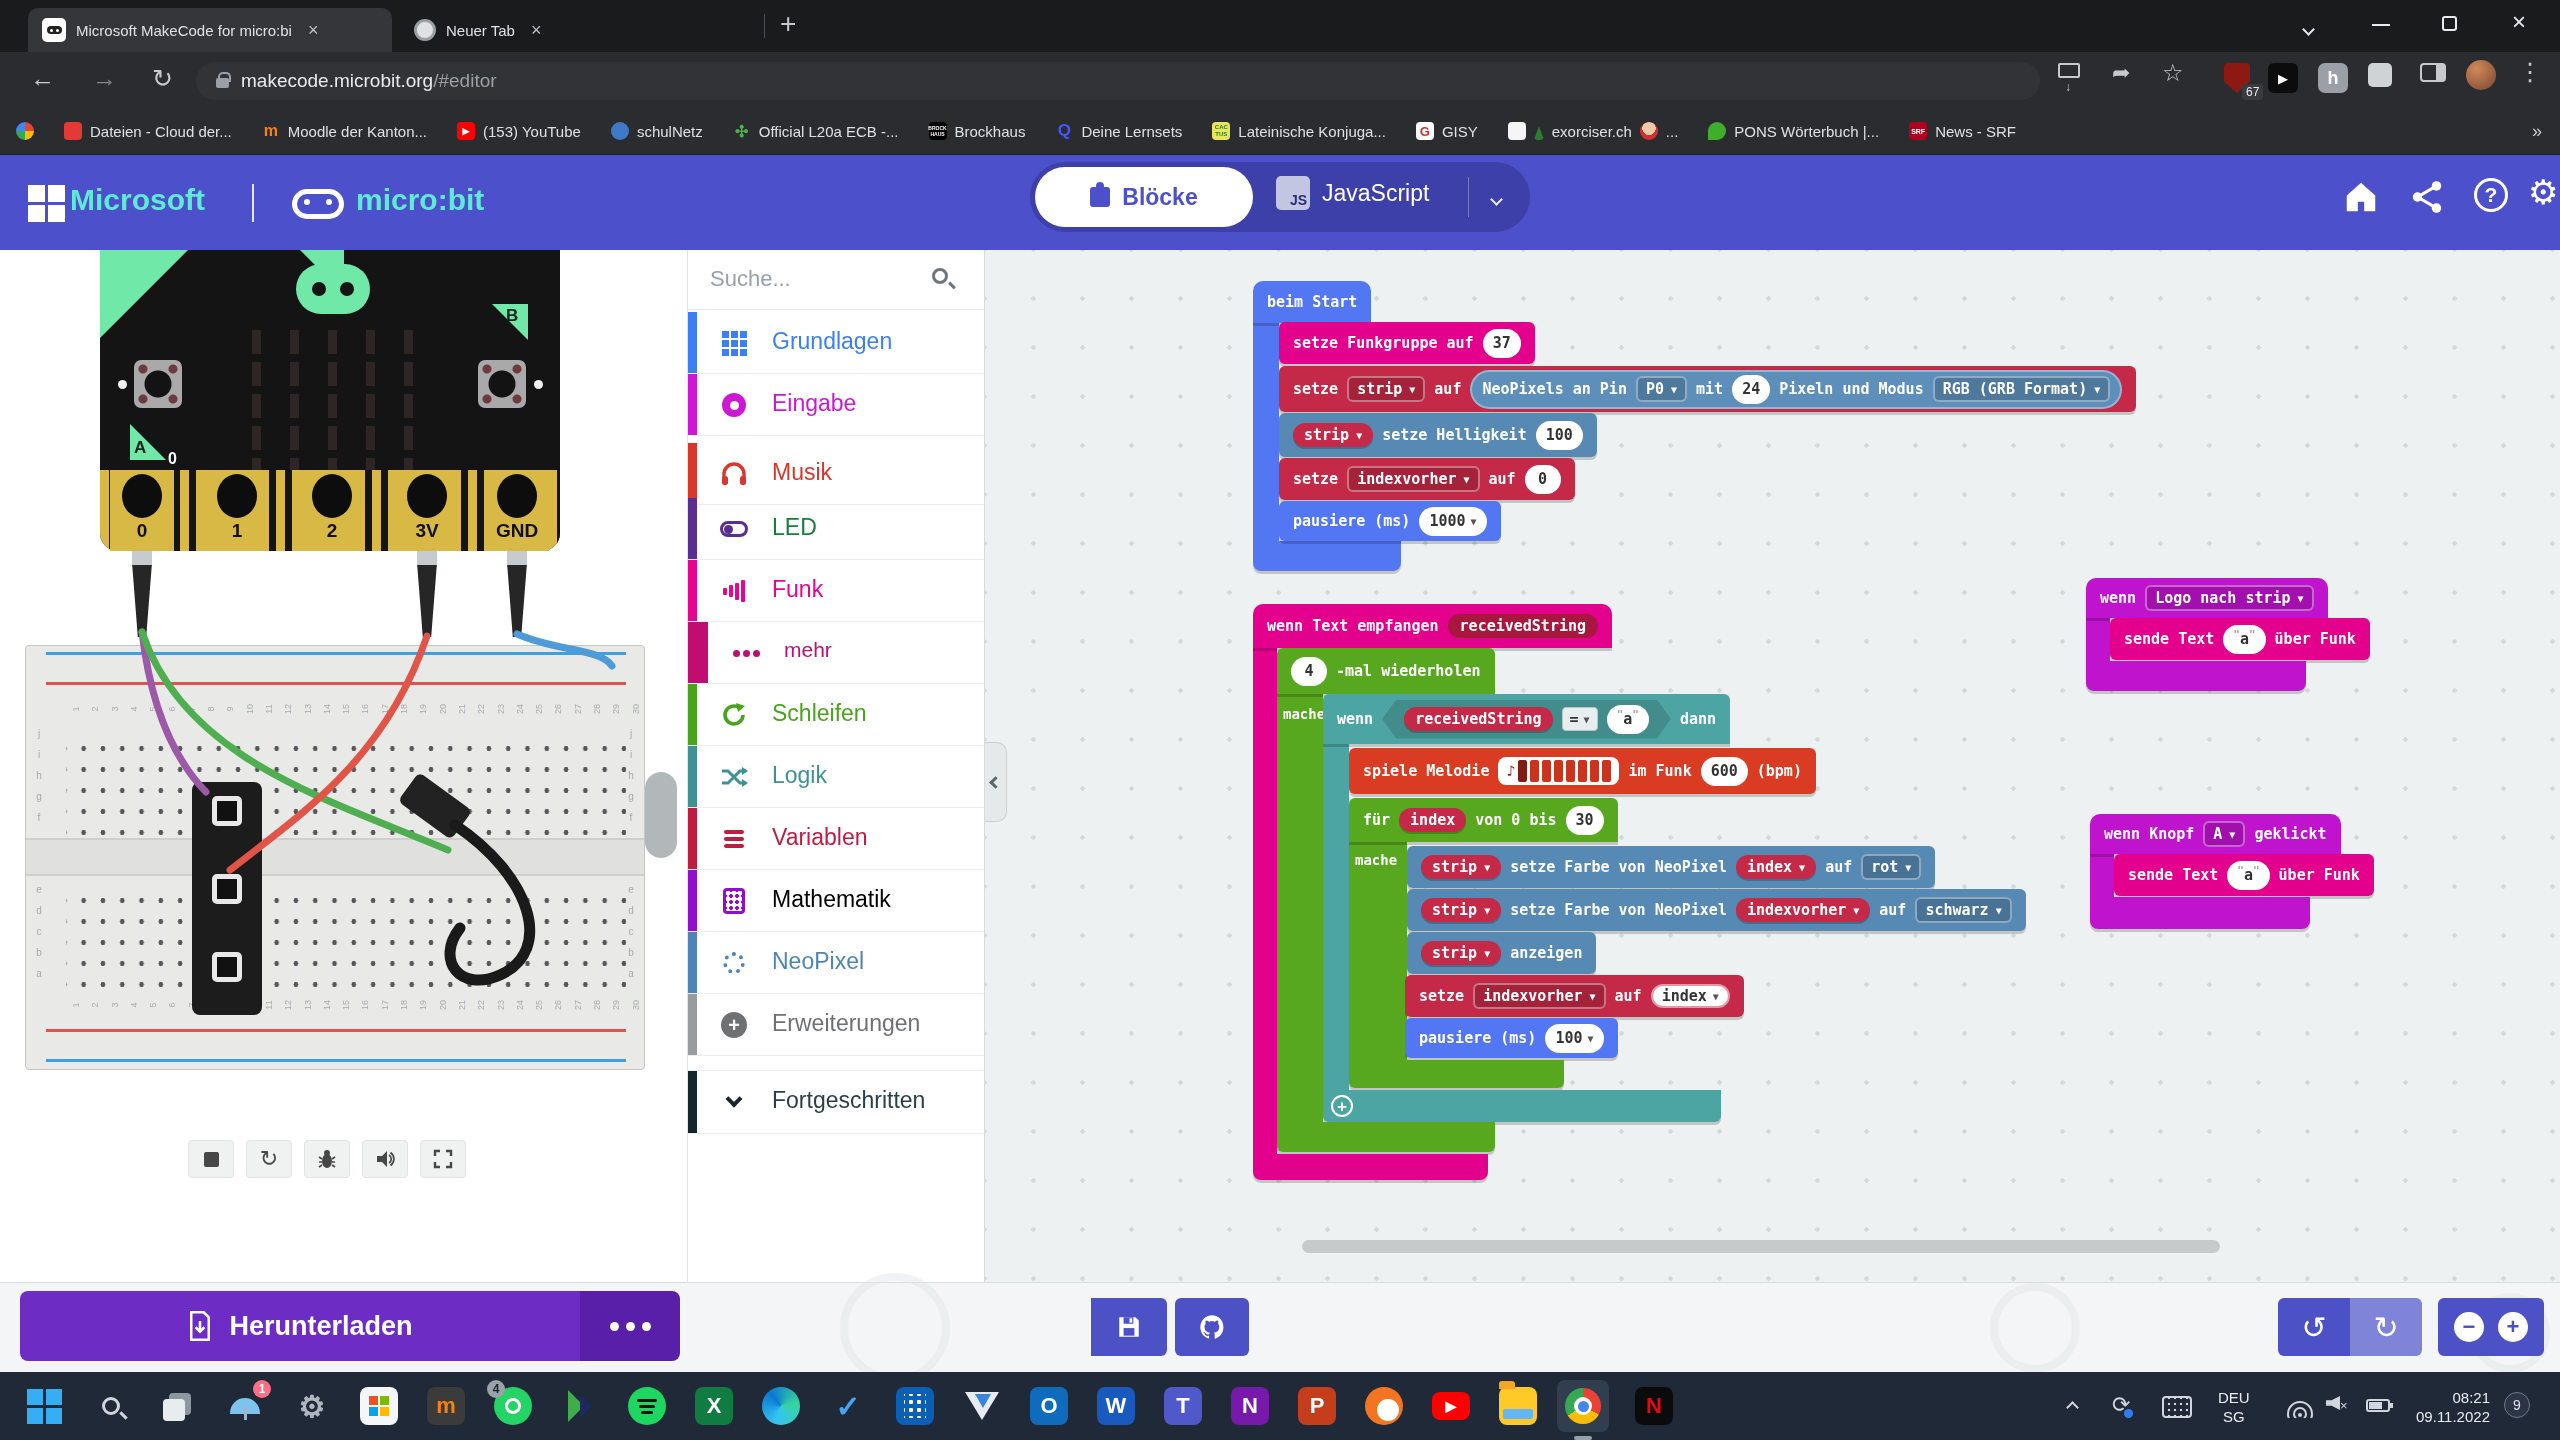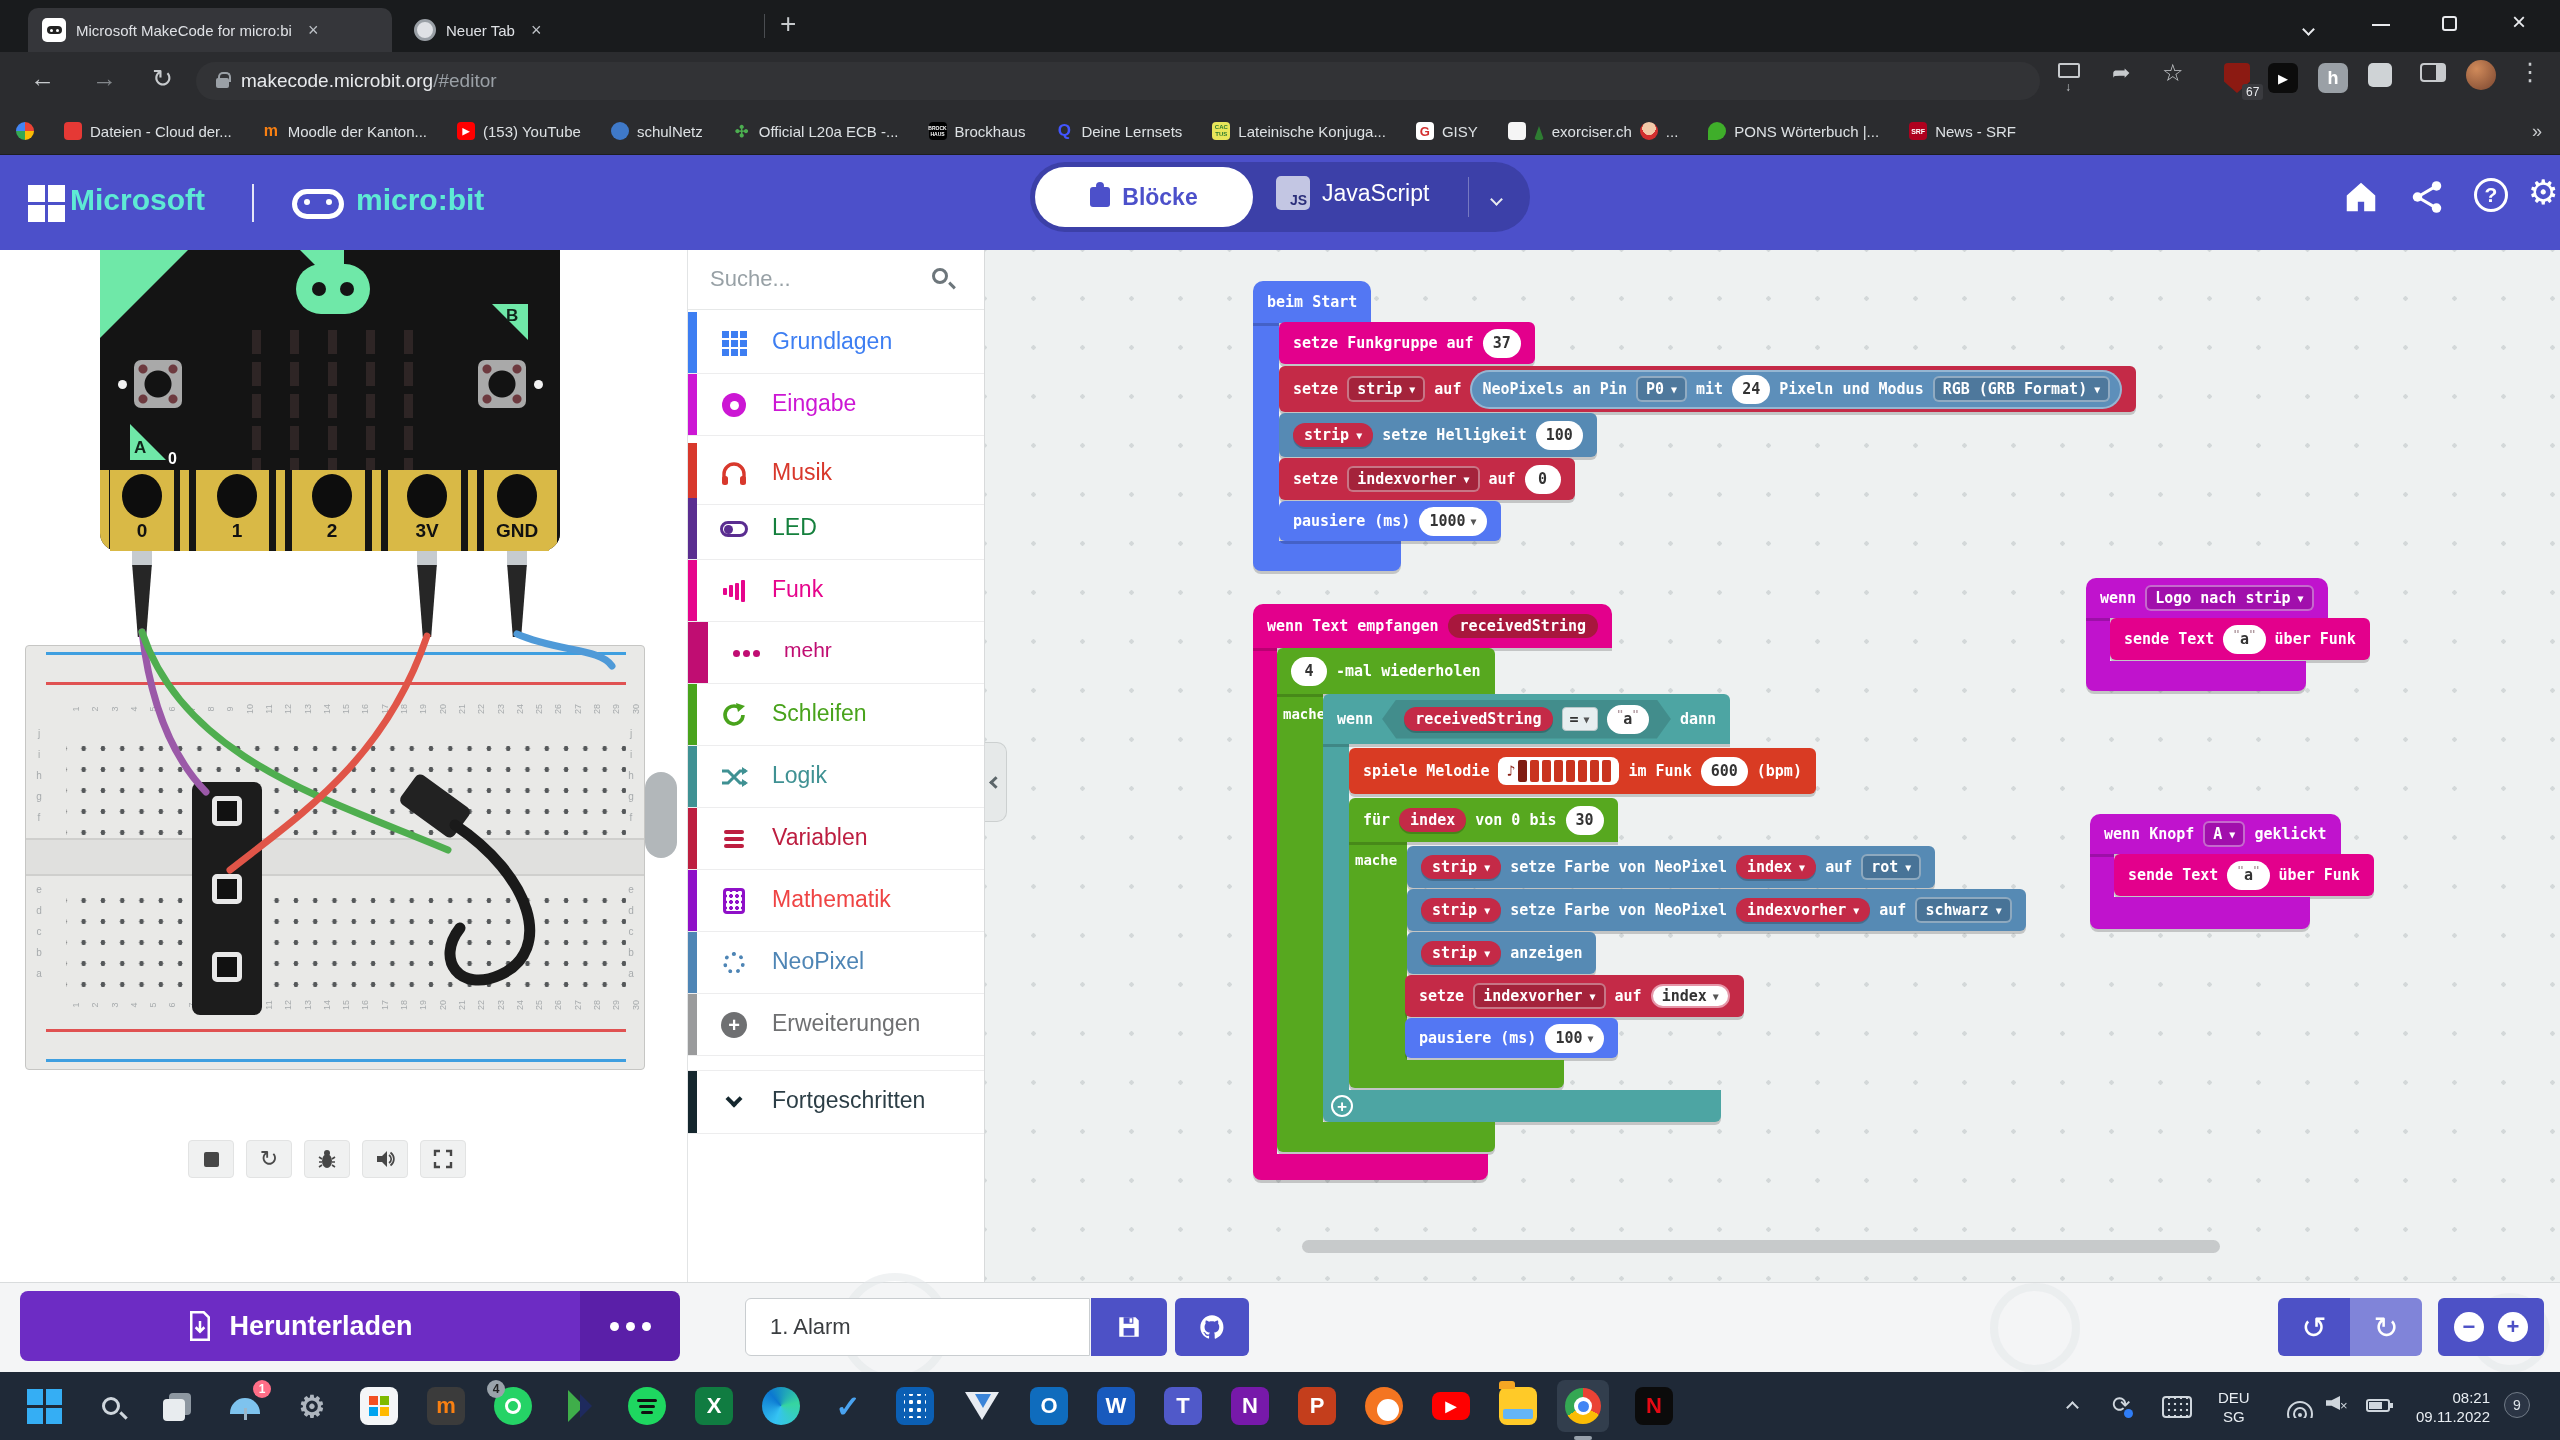--- a/index.html
+++ b/index.html
@@ -526,21 +526,21 @@
           <span style="background:#bd1e40"></span>
           <span style="background:#bd1e40"></span>
         </span>
       <span class="lbl" style="color:#bd1e40">Variablen</span>
     </div>
     <div class="cat" style="top:620px">
       <span class="strip" style="background:#8f10c8"></span>
       <span class="ic">
           <span style="width:22px;height:26px;border:3px solid #8f10c8;border-radius:4px;background-image:radial-gradient(#8f10c8 1.8px,transparent 2.2px);background-size:6px 6px;background-position:2px 8px"></span>
         </span>
-      <span class="lbl" style="color:#ef4444">Mathematik</span>
+      <span class="lbl" style="color:#000000">Mathematik</span>
     </div>
     <div class="cat" style="top:682px">
       <span class="strip" style="background:#4e85b5"></span>
       <span class="ic">
           <span style="width:22px;height:22px;border:4px dotted #4e85b5;border-radius:50%"></span>
         </span>
       <span class="lbl" style="color:#4e85b5">NeoPixel</span>
     </div>
     <div class="cat" style="top:744px">
       <span class="strip" style="background:#9a9b9c"></span>
@@ -790,23 +790,20 @@
           <path d="M3 1 H13 L17 5 V23 H3 Z" fill="none" stroke="#fff" stroke-width="2"></path>
           <path d="M10 8 V16 M6.5 13 L10 16.5 L13.5 13" stroke="#fff" stroke-width="2" fill="none"></path>
         </svg>
       <span>Herunterladen</span>
     </div>
     <div id="dldots">
         <i></i>
         <i></i>
         <i></i>
       </div>
-    <div id="fname">
-        <span>1. Alarm</span>
-      </div>
     <div class="bluebtn" style="left:1091px;width:76px;border-radius:0 6px 6px 0">
       <svg width="26" height="26" viewBox="0 0 24 24">
           <path d="M3 3 H18 L21 6 V21 H3 Z" fill="#fff"></path>
           <rect x="7" y="3" width="9" height="6" fill="#4d51c6"></rect>
           <rect x="12.5" y="4" width="2.5" height="4" fill="#fff"></rect>
           <rect x="7" y="13" width="10" height="7" fill="#4d51c6"></rect>
         </svg>
     </div>
     <div class="bluebtn" style="left:1175px;width:74px;border-radius:6px">
       <svg width="28" height="28" viewBox="0 0 24 24">

